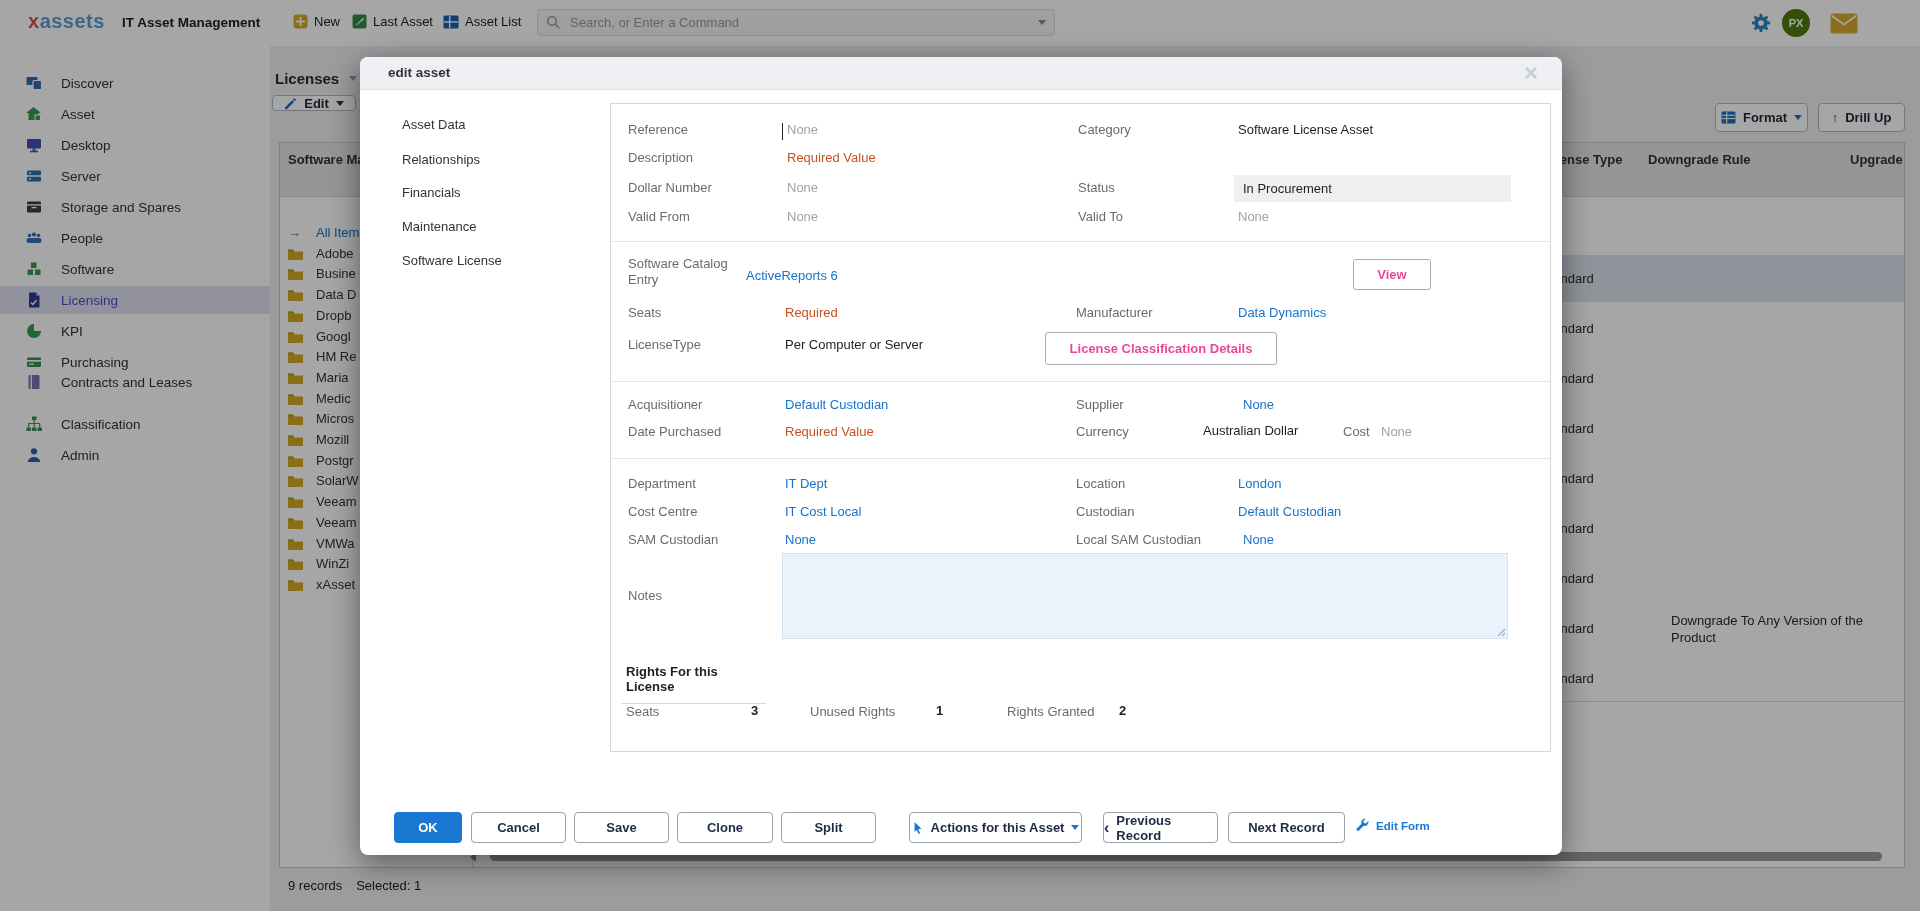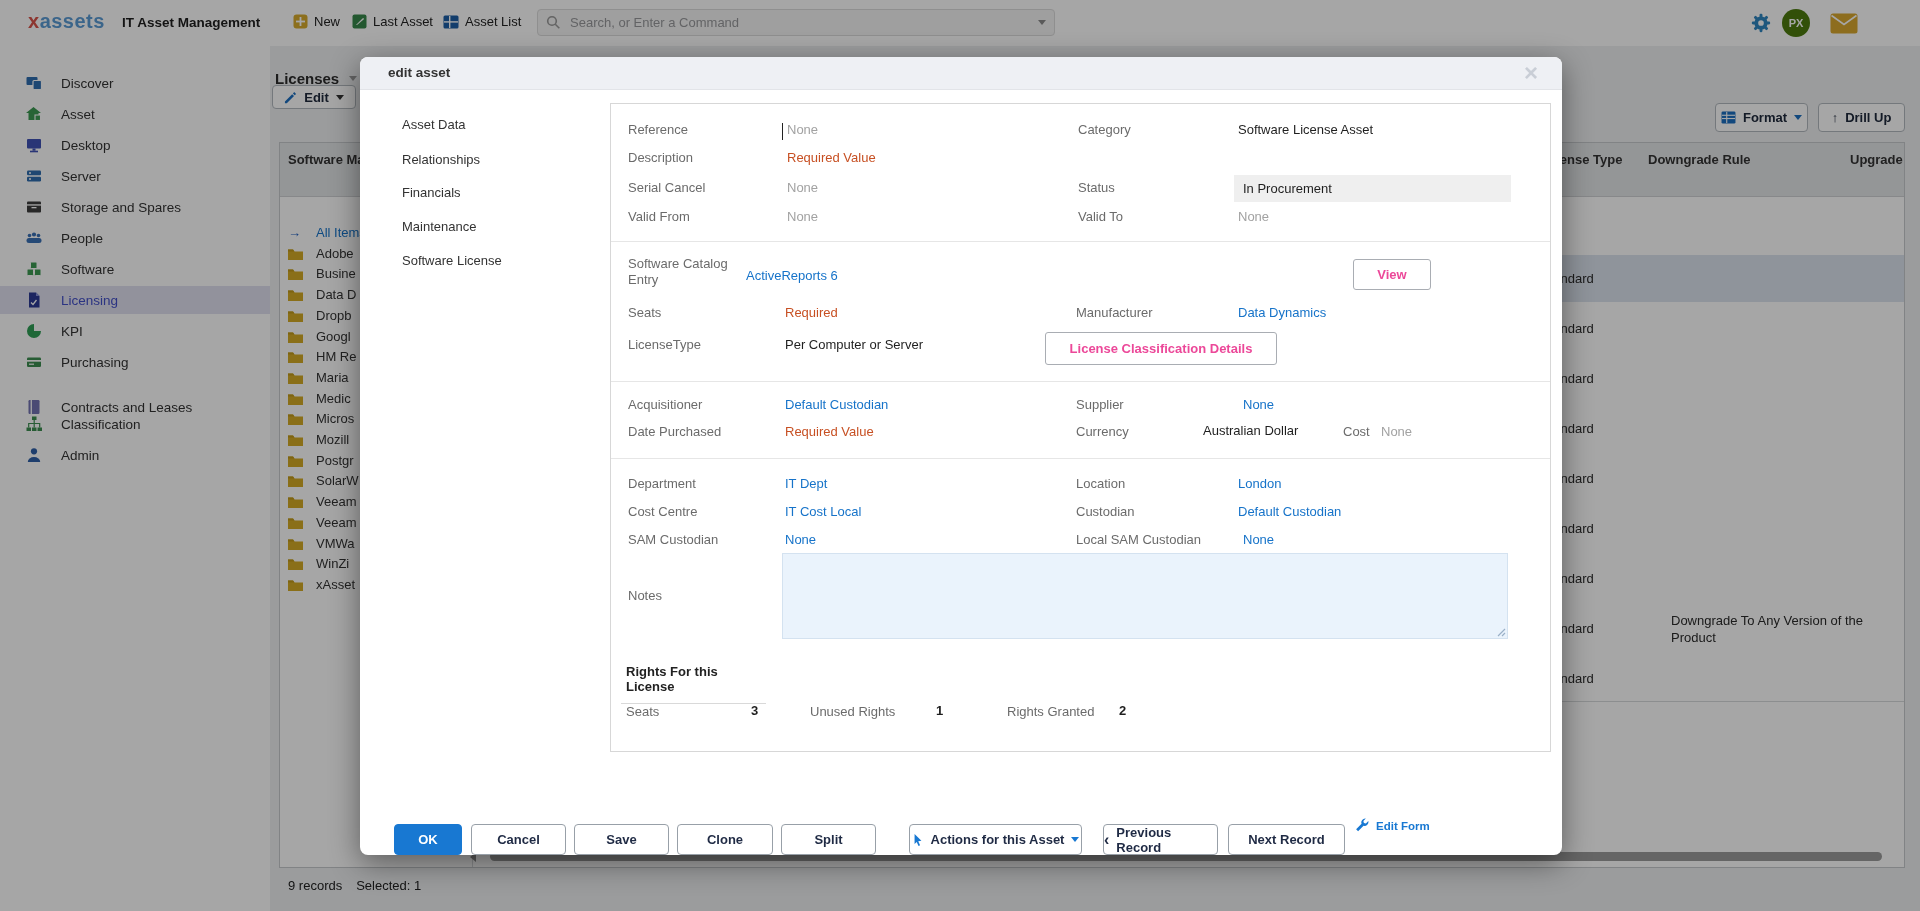--- a/index.html
+++ b/index.html
@@ -61,21 +61,21 @@
   .req{position:absolute;font-size:13px;color:#c75023;white-space:nowrap;}
   .link{position:absolute;font-size:13px;color:#1673c9;white-space:nowrap;cursor:default;}
   .fdiv{position:absolute;left:0;width:939px;border-top:1px solid #e6e6e6;}
   .caret{position:absolute;width:1px;height:17px;background:#222;}
   #statusInput{position:absolute;left:623px;top:71px;width:277px;height:27px;background:#efefef;border:none;font-size:13px;color:#1f1f1f;padding:0 9px;box-sizing:border-box;font-family:"Liberation Sans",sans-serif;}
   .fbtn{position:absolute;background:#fff;border:1px solid #a9adb3;border-radius:3px;display:flex;align-items:center;justify-content:center;font-size:13px;font-weight:600;color:#ec4899;box-sizing:border-box;}
   #notes{position:absolute;left:171px;top:449px;width:726px;height:86px;background:#eaf3fc;border:1px solid #d4e2f0;resize:none;box-sizing:border-box;font-family:"Liberation Sans",sans-serif;}
   .rlabel{position:absolute;font-size:13px;color:#6b6b6b;white-space:nowrap;}
   .rval{position:absolute;font-size:13px;font-weight:700;color:#1f1f1f;}
   #rightsHead{position:absolute;left:10px;top:560px;width:140px;padding:0 0 9px 5px;font-size:13px;font-weight:700;color:#222;border-bottom:1px solid #d9d9d9;}
-  .btn{position:absolute;top:755px;height:31px;background:#fff;border:1px solid #98a0a8;border-radius:4px;display:flex;align-items:center;justify-content:center;gap:7px;font-size:13px;font-weight:600;color:#1f2a44;box-sizing:border-box;cursor:default;margin-top:12px;}
+  .btn{position:absolute;top:755px;height:31px;background:#fff;border:1px solid #98a0a8;border-radius:4px;display:flex;align-items:center;justify-content:center;gap:7px;font-size:13px;font-weight:600;color:#1f2a44;box-sizing:border-box;cursor:default;}
   .btn.primary{background:#1878d2;border-color:#1878d2;color:#fff;}
   .bluechev{width:0;height:0;border-left:4px solid transparent;border-right:4px solid transparent;border-top:5px solid #1878d2;display:inline-block;}
   #editFormLink{position:absolute;left:995px;top:761px;display:flex;align-items:center;gap:6px;font-size:11.5px;font-weight:700;color:#1878d2;cursor:default;}
 </style>
 </head>
 <body>
 
 <div id="canvas">
 
   <div id="topbar">
@@ -212,21 +212,21 @@
       <span class="slb">KPI</span>
     </div>
     <div class="side-item" style="top:302px;">
       <span class="sic"><svg width="18" height="18" viewBox="0 0 18 18">
             <rect x="2" y="4.5" width="14" height="9.5" rx="1.2" fill="#3c8e50"></rect>
             <rect x="2" y="7" width="14" height="1.7" fill="#fff"></rect>
             <rect x="4" y="10.6" width="5" height="1.2" fill="#fff"></rect>
           </svg></span>
       <span class="slb">Purchasing</span>
     </div>
-    <div class="side-item" style="top:347px;">
+    <div class="side-item" style="top:322px;">
       <span class="sic"><svg width="18" height="18" viewBox="0 0 18 18">
             <rect x="3.5" y="2" width="11" height="14" rx="1.2" fill="#7272b2"></rect>
             <rect x="5.6" y="2" width="1.3" height="14" fill="#fff"></rect>
           </svg></span>
       <span class="slb">Contracts and Leases</span>
     </div>
     <div class="side-item" style="top:364px;">
       <span class="sic"><svg width="18" height="18" viewBox="0 0 18 18">
             <g fill="#3c8e50">
               <rect x="7" y="1.5" width="4.5" height="3.5"></rect>
@@ -245,21 +245,21 @@
           </svg></span>
       <span class="slb">Admin</span>
     </div>
   </div>
 
   <div id="content">
     <div class="pgTitle">
       <span>Licenses</span>
       <span class="chev" style="border-top-color:#9a9a9a;"></span>
     </div>
-    <div class="gbtn" style="left:2px;top:39px;width:84px;height:24px;">
+    <div class="gbtn" style="left:2px;top:49px;width:84px;height:16px;">
       <svg width="13" height="13" viewBox="0 0 14 14">
           <path d="M1 11.2 L8.8 3.4 l2 2 L3 13.2 H1 Z M9.6 2.6 l1.4-1.4 2 2 -1.4 1.4 Z" fill="#1d6fc0"></path>
         </svg>
       <span>Edit</span>
       <span class="chev" style="border-top-color:#333;"></span>
     </div>
 
     <div class="gbtn" style="left:1445px;top:57px;width:93px;height:29px;">
       <svg width="15" height="13" viewBox="0 0 16 14">
           <rect x="0.5" y="0.5" width="15" height="13" rx="1.5" fill="#1d6fc0"></rect>
@@ -479,21 +479,21 @@
 
       <span class="lbl" style="left:17px;top:18px;">Reference</span>
       <span class="caret" style="left:171px;top:19px;"></span>
       <span class="none" style="left:176px;top:18px;">None</span>
       <span class="lbl" style="left:467px;top:18px;">Category</span>
       <span class="val" style="left:627px;top:18px;">Software License Asset</span>
 
       <span class="lbl" style="left:17px;top:46px;">Description</span>
       <span class="req" style="left:176px;top:46px;">Required Value</span>
 
-      <span class="lbl" style="left:17px;top:76px;">Serial Cancel</span>
+      <span class="lbl" style="left:17px;top:76px;">Dollar Number</span>
       <span class="none" style="left:176px;top:76px;">None</span>
       <span class="lbl" style="left:467px;top:76px;">Status</span>
       <input id="statusInput" readonly="" value="In Procurement" style="">
 
       <span class="lbl" style="left:17px;top:105px;">Valid From</span>
       <span class="none" style="left:176px;top:105px;">None</span>
       <span class="lbl" style="left:467px;top:105px;">Valid To</span>
       <span class="none" style="left:627px;top:105px;">None</span>
 
       <div class="fdiv" style="top:137px;"></div>

